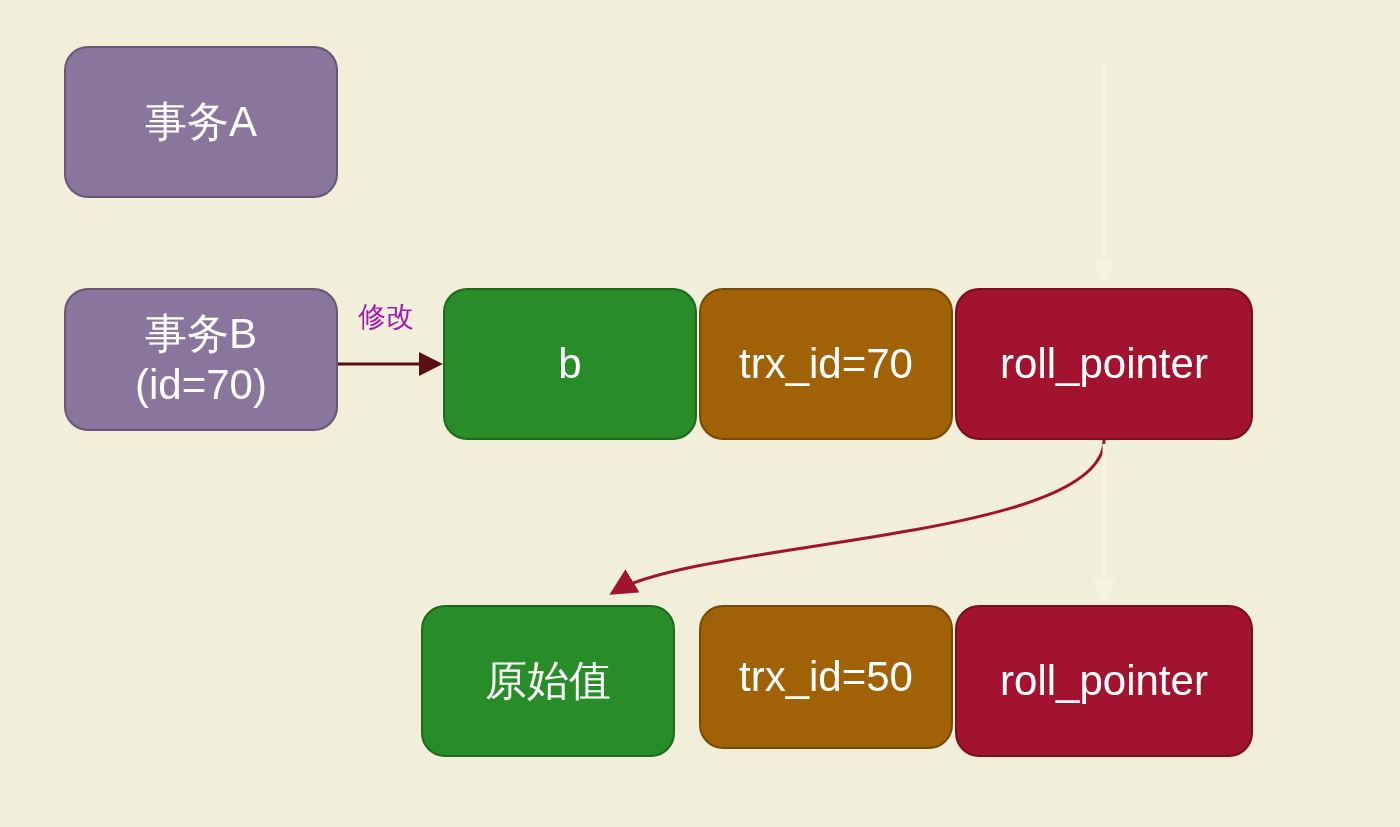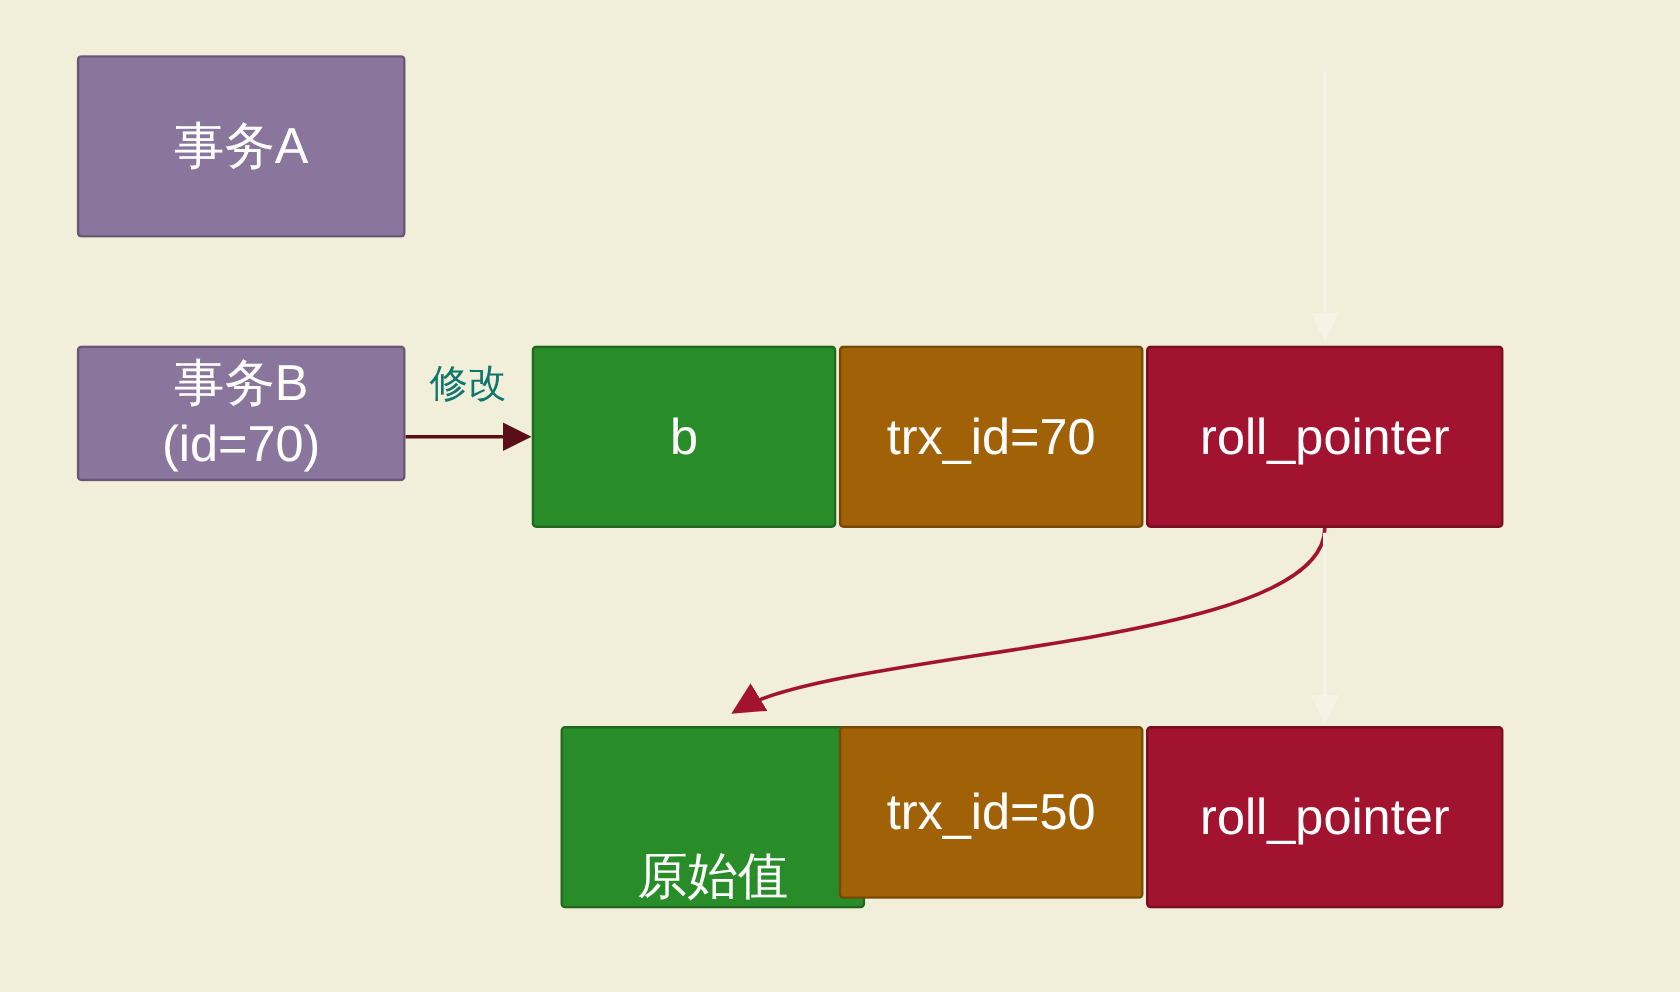--- a/index.html
+++ b/index.html
@@ -8,74 +8,74 @@
     padding: 0;
     width: 1400px;
     height: 827px;
     background: #f1efda;
     font-family: "Helvetica Neue", Arial, sans-serif;
     position: relative;
     overflow: hidden;
   }
   .node {
     position: absolute;
-    border-radius: 4px;
+    border-radius: 24px;
     display: flex;
     flex-direction: column;
     align-items: center;
     justify-content: center;
     color: #fff;
     font-size: 42px;
     line-height: 1.2;
     text-align: center;
     border: 2px solid rgba(0,0,0,0.25);
   }
   .purple { background: #8a759d; }
   .dgreen { background: #288c28; }
   .lgreen { background: #a16207; }
   .dred   { background: #a1132e; justify-content: center; }
   .label {
     position: absolute;
-    color: #0f766e;
-    font-size: 32px;
+    color: #a21caf;
+    font-size: 28px;
   }
   .line1 { white-space: nowrap; }
   .line2 { white-space: nowrap; }
   svg.overlay {
     position: absolute;
     left: 0; top: 0;
     width: 1400px; height: 827px;
     pointer-events: none;
   }
 </style>
 </head>
 <body>
 
 <div class="node purple" style="left:64px; top:46px; width:274px; height:152px;">
   <span class="line1">事务A</span>
 </div>
 
-<div class="node purple" style="left:64px; top:288px; width:274px; height:113px;">
+<div class="node purple" style="left:64px; top:288px; width:274px; height:143px;">
   <span class="line1">事务B</span>
   <span class="line2">(id=70)</span>
 </div>
 
 <div class="label" style="left:358px; top:298px;">修改</div>
 
 <div class="node dgreen" style="left:443px; top:288px; width:254px; height:152px;">
   <span>b</span>
 </div>
 <div class="node lgreen" style="left:699px; top:288px; width:254px; height:152px;">
   <span>trx_id=70</span>
 </div>
 <div class="node dred" style="left:955px; top:288px; width:298px; height:152px;">
   <span>roll_pointer</span>
 </div>
 
-<div class="node dgreen" style="left:467px; top:605px; width:254px; height:152px;justify-content:flex-end;">
+<div class="node dgreen" style="left:421px; top:605px; width:254px; height:152px;">
   <span>原始值</span>
 </div>
 <div class="node lgreen" style="left:699px; top:605px; width:254px; height:144px;">
   <span>trx_id=50</span>
 </div>
 <div class="node dred" style="left:955px; top:605px; width:298px; height:152px;">
   <span>roll_pointer</span>
 </div>
 
 <svg class="overlay">

